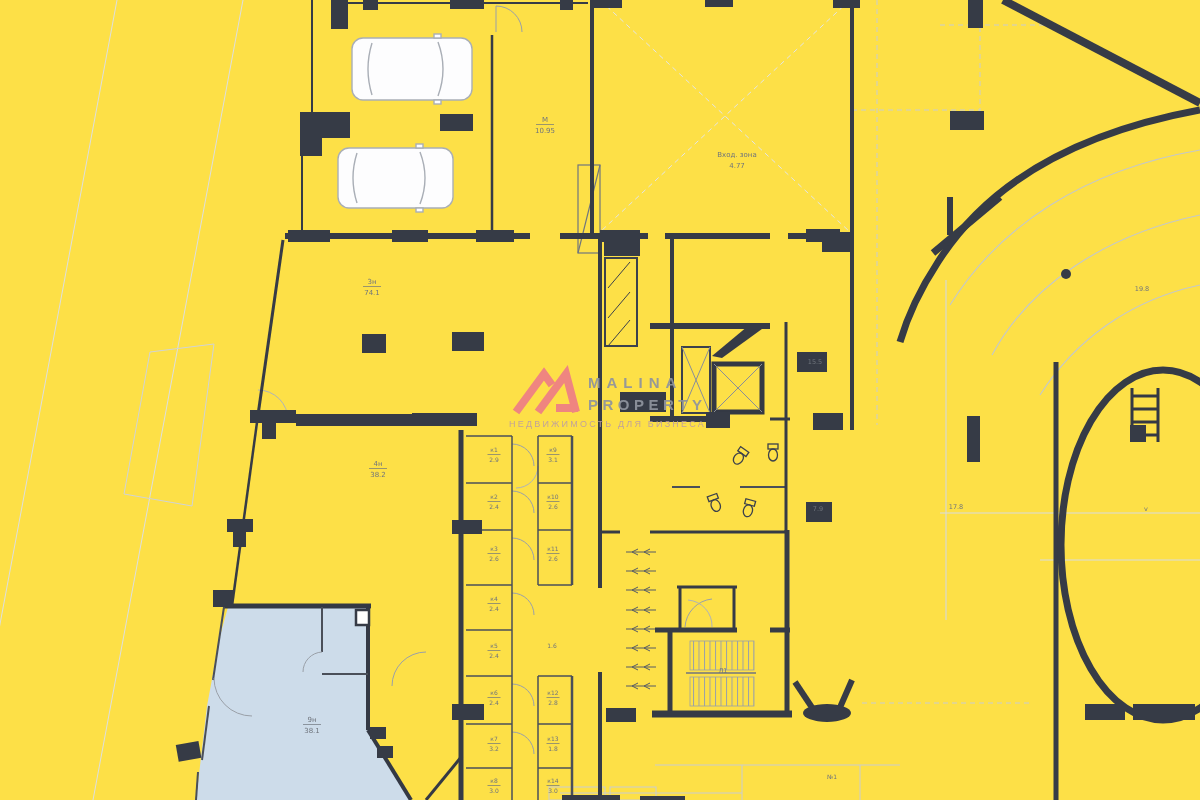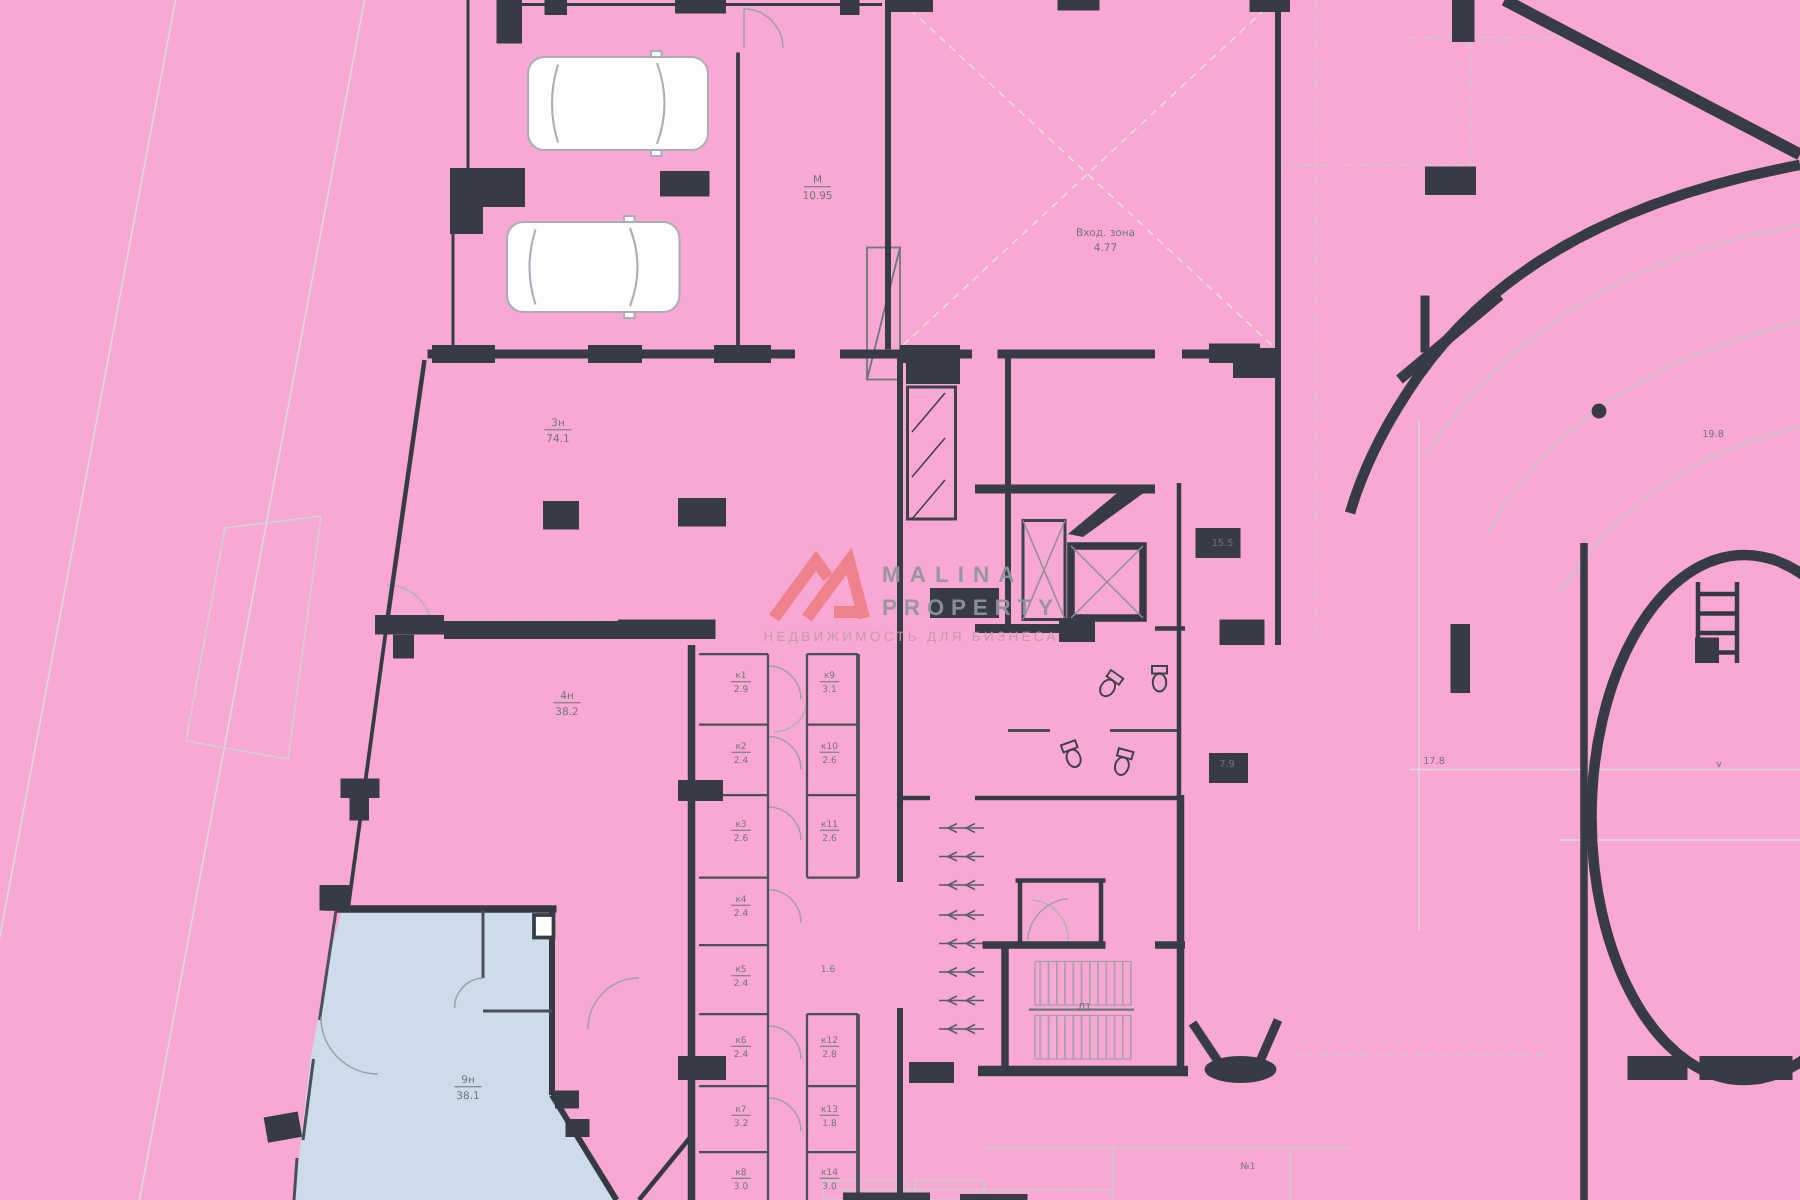--- a/index.html
+++ b/index.html
@@ -1,16 +1,16 @@
 <!DOCTYPE html>
 <html><head>
 <meta charset="utf-8">
 <style>
   html,body{margin:0;padding:0;background:#ffffff;}
-  .stage{position:relative;width:1200px;height:800px;background:#f9a8d4;overflow:hidden;
+  .stage{position:relative;width:1200px;height:800px;background:#fde047;overflow:hidden;
          font-family:"Liberation Sans",sans-serif;}
   svg{position:absolute;inset:0;display:block;}
   text{font-family:"DejaVu Sans",sans-serif;}
   .wm-main{font-family:"Liberation Sans",sans-serif;font-weight:bold;}
   .wm-sub{font-family:"Liberation Sans",sans-serif;}
 </style>
 </head>
 <body>
 
 <div class="stage">

